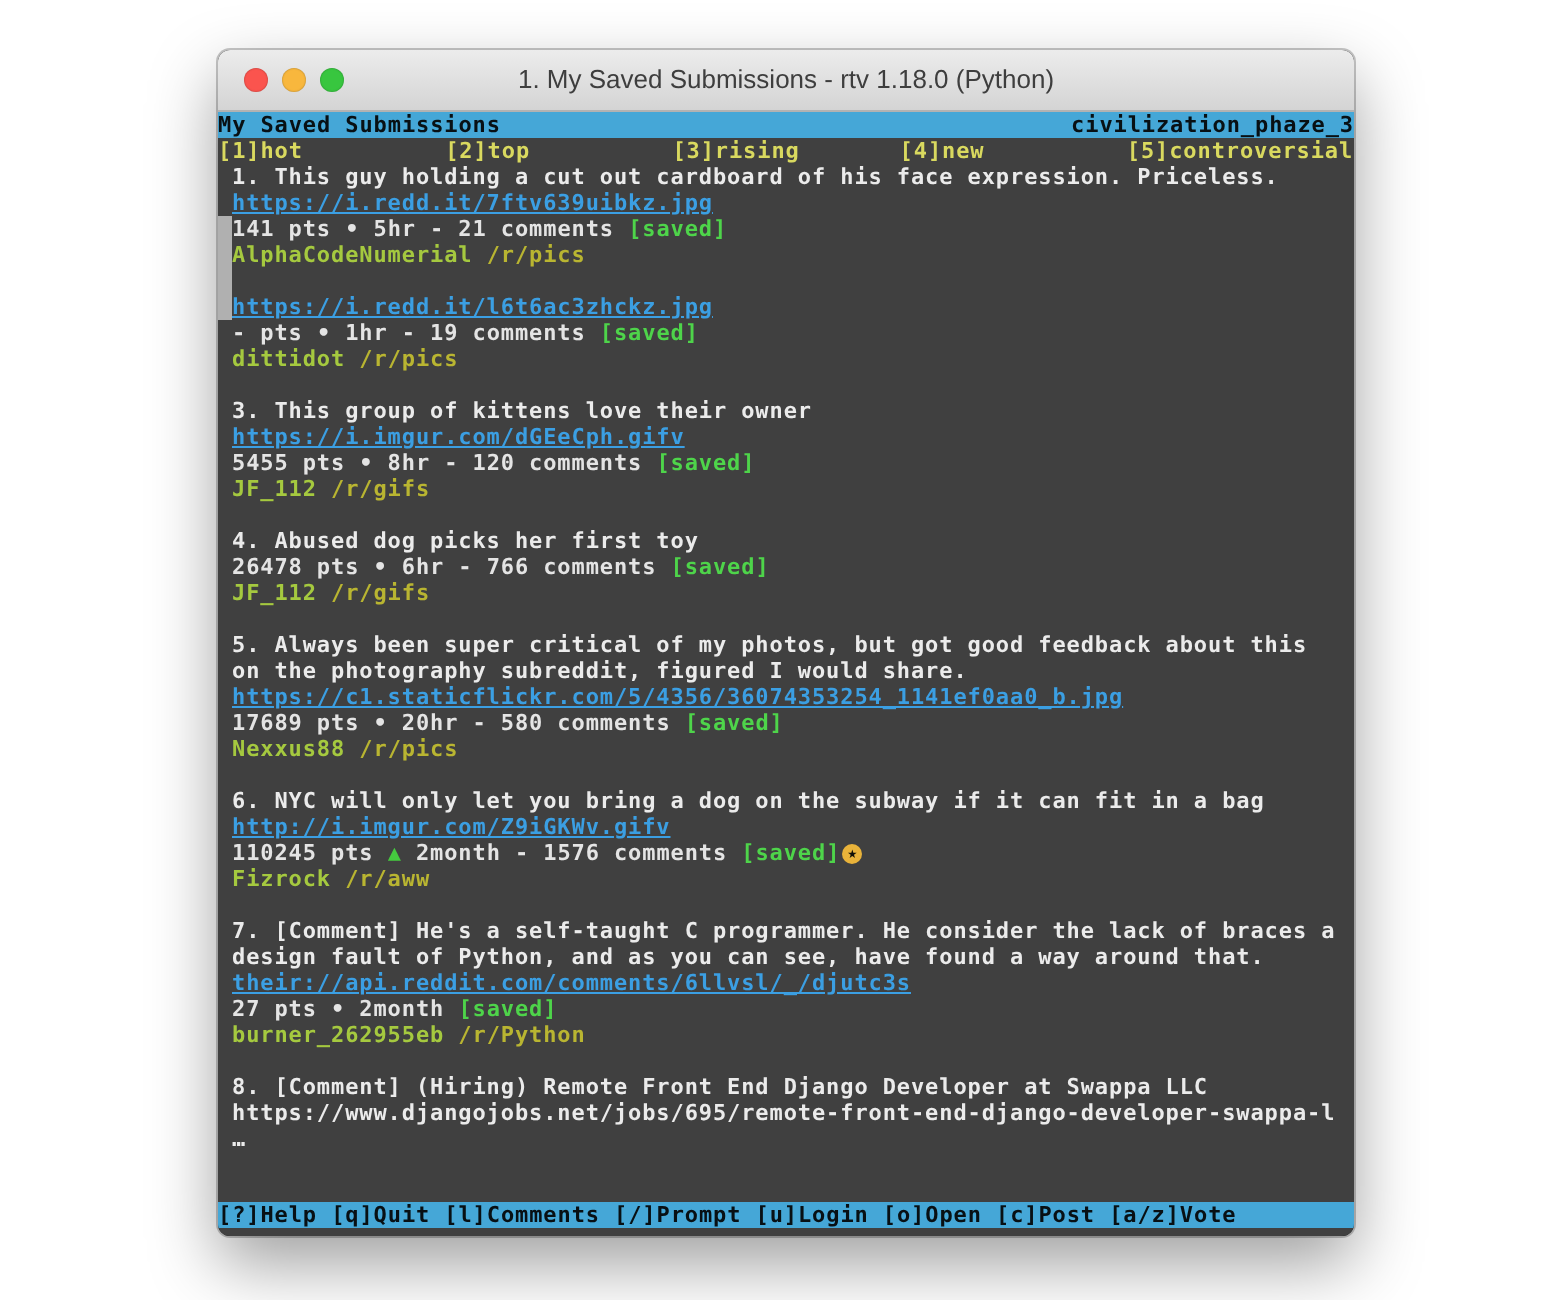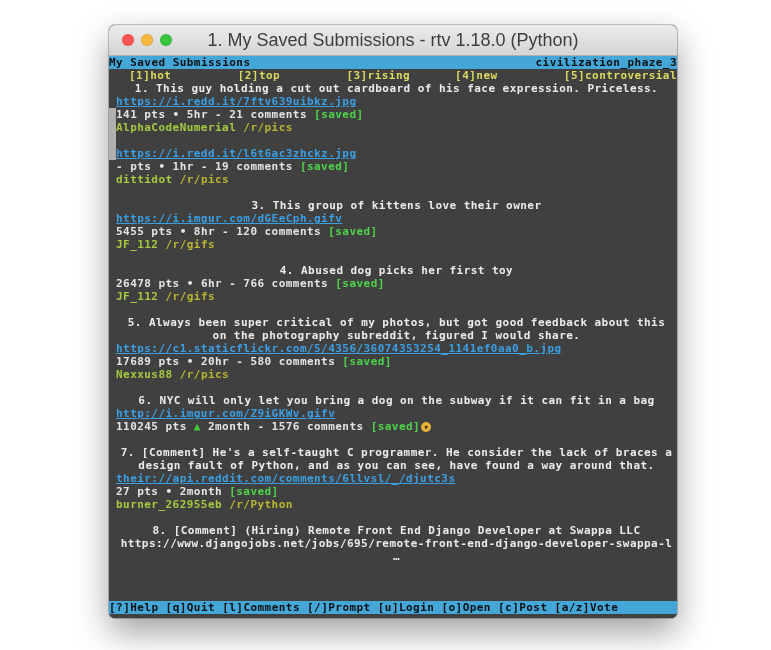--- a/index.html
+++ b/index.html
@@ -16,44 +16,44 @@
   .titlebar{
     height:30px;background:linear-gradient(#ececec,#d4d4d4);
     border-bottom:1px solid #b2b2b2;position:relative;
   }
   .lights{position:absolute;left:13px;top:9px;display:flex;gap:7px;}
   .light{width:12px;height:12px;border-radius:50%;box-shadow:inset 0 0 1px rgba(0,0,0,0.35);}
   .light.red{background:#fb544e;}
   .light.yellow{background:#f8b73d;}
   .light.green{background:#38c63f;}
   .wtitle{
-    display:block;text-align:center;line-height:30px;font-size:18px;color:#3e3e3e;
+    display:block;text-align:center;line-height:30px;font-size:13px;color:#3e3e3e;
     white-space:nowrap;overflow:hidden;
   }
   .terminal{
     position:relative;height:562px;background:#404040;
     font-family:"DejaVu Sans Mono", monospace;font-weight:bold;
     font-size:11px;letter-spacing:0.45px;
   }
   .bluebar{
     height:13px;line-height:13px;background:#45a7d7;color:#081014;
     display:flex;justify-content:space-between;white-space:pre;overflow:hidden;
   }
   .tabs{
     height:13px;line-height:13px;display:grid;grid-template-columns:repeat(5,1fr);
-    color:#d9d95f;white-space:pre;overflow:hidden;padding-left:20px;
+    color:#d9d95f;white-space:pre;overflow:hidden;
   }
   .list{position:relative;}
   .cursor{
     position:absolute;left:0;top:26px;width:7px;height:52px;background:#b0b0b0;
   }
   .item{margin-bottom:13px;}
   .item:last-child{margin-bottom:0;}
   .row{height:13px;line-height:13px;padding-left:7px;white-space:pre;overflow:hidden;}
-  .row.title{color:#ebebeb;text-align:center;}
+  .row.title{color:#ebebeb;}
   .link{color:#3b9fe3;text-decoration:underline;}
   .score-text{color:#e4e4e4;}
   .sep{color:#e4e4e4;}
   .sep.up{color:#45c93f;}
   .saved{color:#4ed44a;margin-top:44px;}
   .author{color:#a5c93f;}
   .sub{color:#b9b531;}
   .gold{
     display:inline-block;width:10px;height:10px;border-radius:50%;
     background:#e9b33a;color:#101008;font-size:8px;line-height:10px;
@@ -119,20 +119,21 @@
           <div class="row title">5. Always been super critical of my photos, but got good feedback about this</div>
           <div class="row title">on the photography subreddit, figured I would share.</div>
           <div class="row"><span class="link">https://c1.staticflickr.com/5/4356/36074353254_1141ef0aa0_b.jpg</span></div>
           <div class="row"><span class="score-text">17689 pts </span><span class="sep">•</span><span class="score-text"> 20hr - 580 comments </span><span class="saved">[saved]</span></div>
           <div class="row"><span class="author">Nexxus88</span><span class="score-text"> </span><span class="sub">/r/pics</span></div>
         </div>
         <div class="item">
           <div class="row title">6. NYC will only let you bring a dog on the subway if it can fit in a bag</div>
           <div class="row"><span class="link">http://i.imgur.com/Z9iGKWv.gifv</span></div>
           <div class="row"><span class="score-text">110245 pts </span><span class="sep up">▲</span><span class="score-text"> 2month - 1576 comments </span><span class="saved">[saved]</span><span class="gold">★</span></div>
+          <div class="row"><span class="author">Fizrock</span><span class="score-text"> </span><span class="sub">/r/aww</span></div>
         </div>
         <div class="item">
           <div class="row title">7. [Comment] He's a self-taught C programmer. He consider the lack of braces a</div>
           <div class="row title">design fault of Python, and as you can see, have found a way around that.</div>
           <div class="row"><span class="link">their://api.reddit.com/comments/6llvsl/_/djutc3s</span></div>
           <div class="row"><span class="score-text">27 pts </span><span class="sep">•</span><span class="score-text"> 2month </span><span class="saved">[saved]</span></div>
           <div class="row"><span class="author">burner_262955eb</span><span class="score-text"> </span><span class="sub">/r/Python</span></div>
         </div>
         <div class="item">
           <div class="row title">8. [Comment] (Hiring) Remote Front End Django Developer at Swappa LLC</div>

